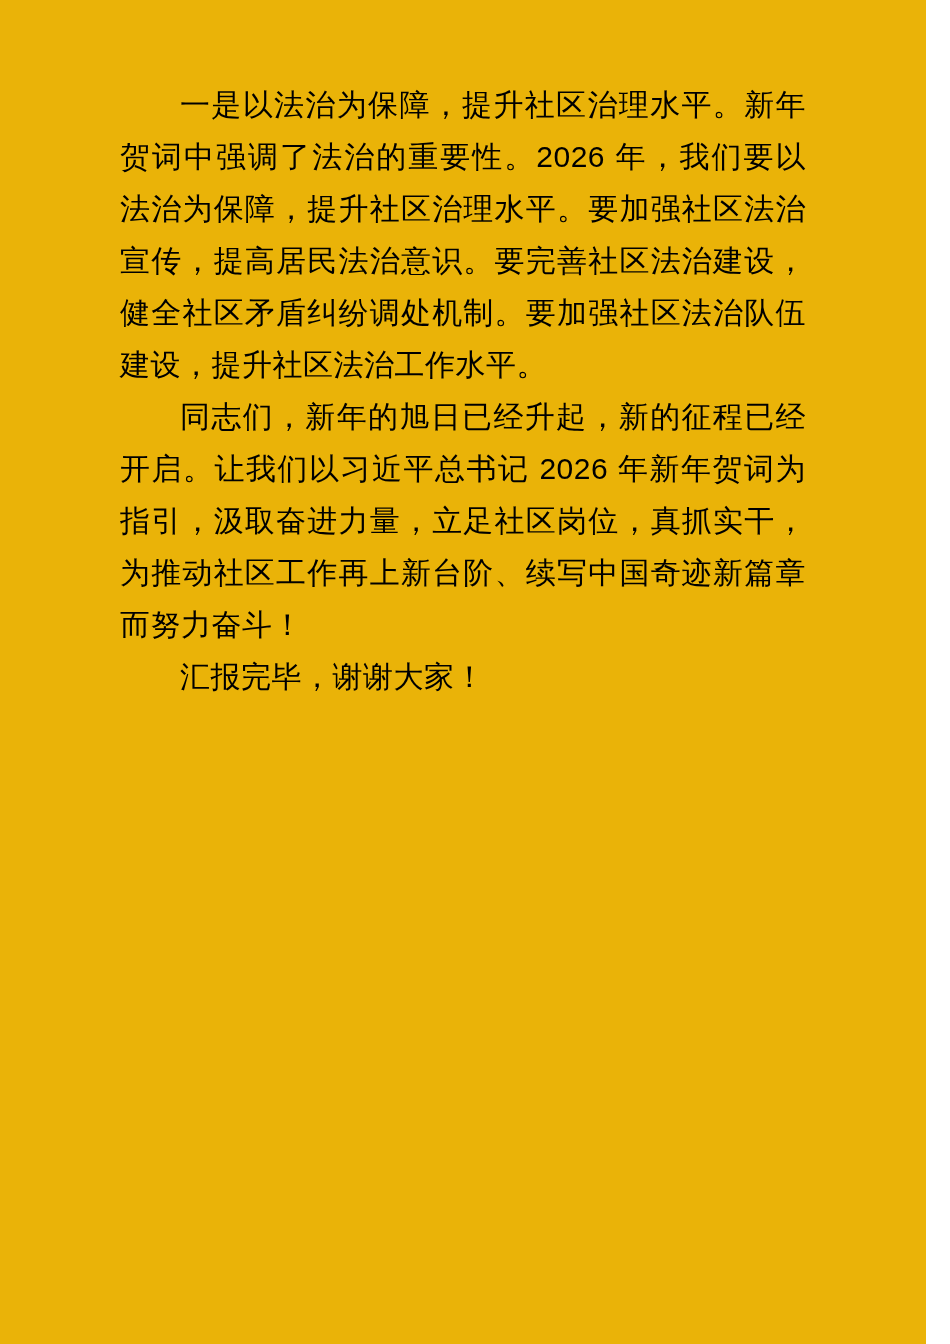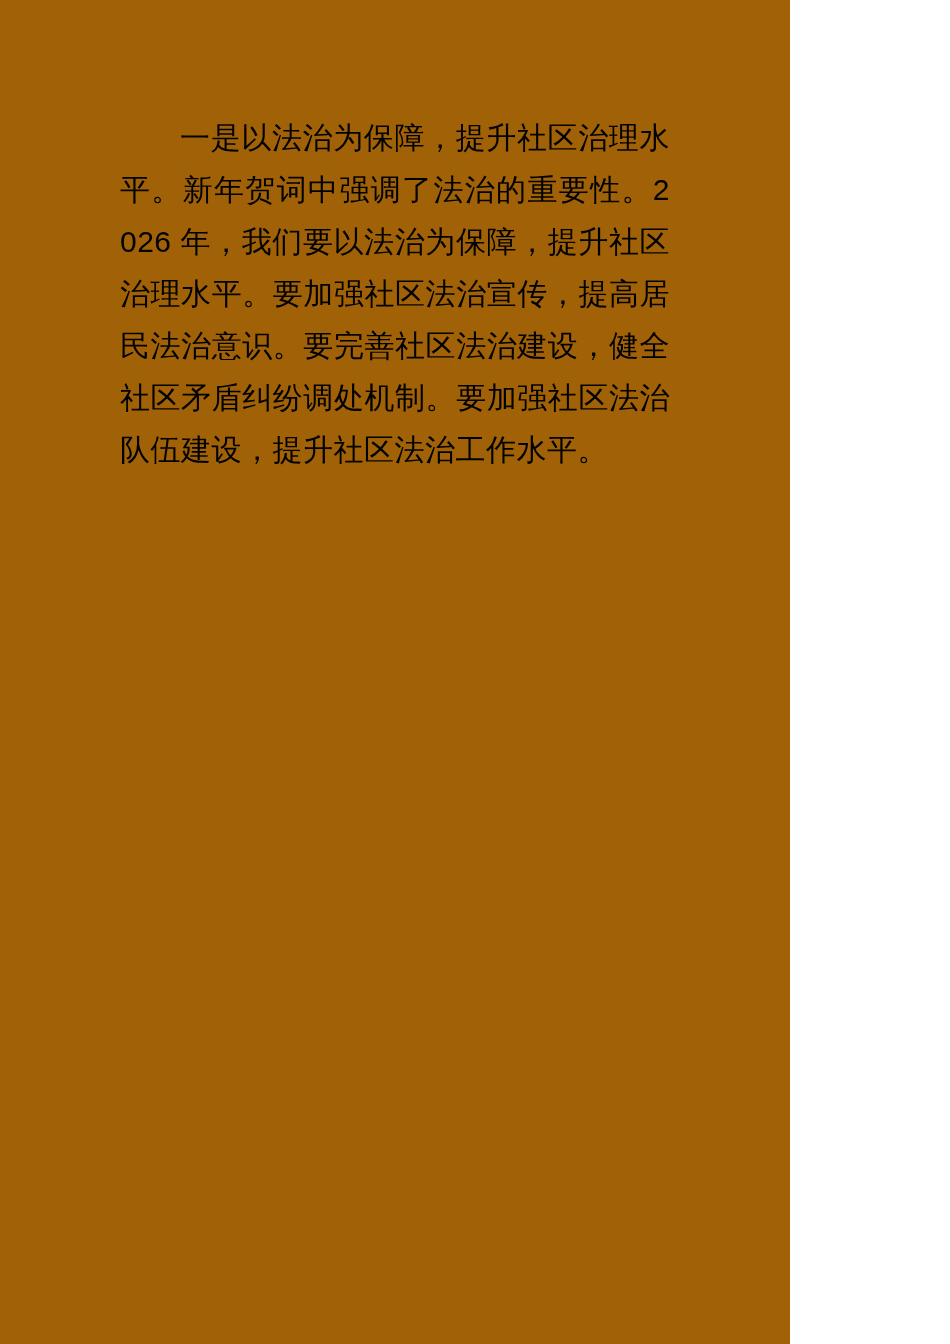--- a/index.html
+++ b/index.html
@@ -8,36 +8,38 @@
     background: #ffffff;
   }
   body {
     width: 950px;
     height: 1344px;
     position: relative;
     overflow: hidden;
   }
   .page {
     box-sizing: border-box;
-    width: 790px;
+    width: 926px;
     height: 1344px;
-    background: #a16207;
-    padding: 112px 120px 0 120px;
+    background: #eab308;
+    padding: 79px 120px 0 120px;
   }
   .para {
     margin: 0;
     padding: 0;
     font-family: "Liberation Sans", "DejaVu Sans", sans-serif;
     font-size: 30px;
     line-height: 52px;
     color: #000000;
     text-align: justify;
     text-indent: 2em;
     letter-spacing: 0.5px;
     word-break: break-all;
   }
 </style>
 </head>
 <body>
 
 <main class="page">
   <p class="para">一是以法治为保障，提升社区治理水平。新年贺词中强调了法治的重要性。2026 年，我们要以法治为保障，提升社区治理水平。要加强社区法治宣传，提高居民法治意识。要完善社区法治建设，健全社区矛盾纠纷调处机制。要加强社区法治队伍建设，提升社区法治工作水平。</p>
+  <p class="para">同志们，新年的旭日已经升起，新的征程已经开启。让我们以习近平总书记 2026 年新年贺词为指引，汲取奋进力量，立足社区岗位，真抓实干，为推动社区工作再上新台阶、续写中国奇迹新篇章而努力奋斗！</p>
+  <p class="para">汇报完毕，谢谢大家！</p>
 </main>
 
 </body></html>

